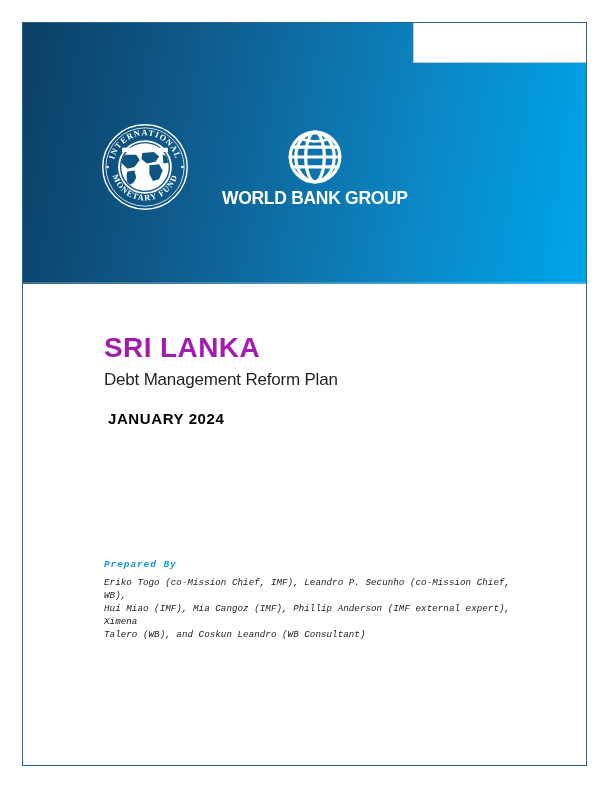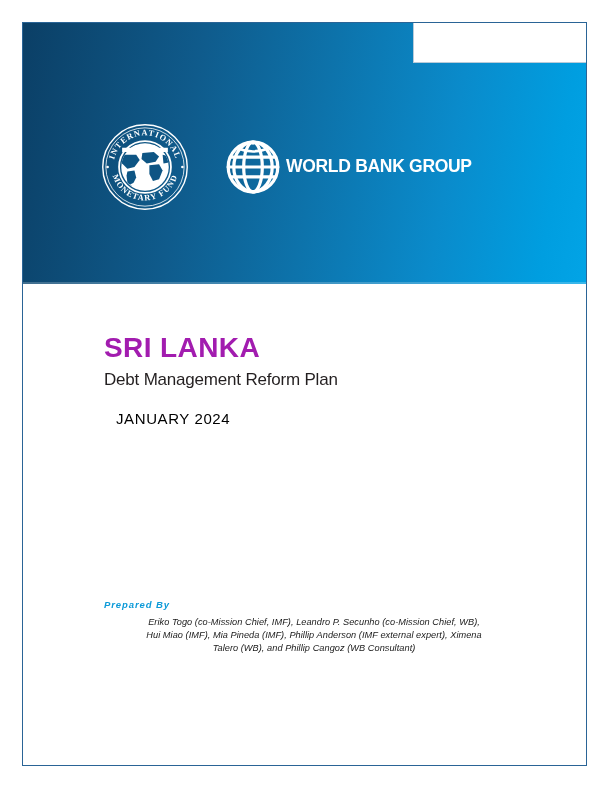--- a/index.html
+++ b/index.html
@@ -91,21 +91,21 @@
   }
 
   #imf-seal {
     width: 88px;
     height: 88px;
     flex: 0 0 auto;
   }
 
   #wb-logo {
     display: flex;
-    flex-direction: row;
+    flex-direction: column;
     align-items: center;
     gap: 2px;
   }
   #wb-globe {
     width: 62px;
     height: 62px;
   }
   #wb-wordmark {
     color: #ffffff;
     font-family: "Liberation Sans", sans-serif;
@@ -135,49 +135,49 @@
     color: #231f20;
     font-size: 17px;
     font-weight: normal;
     letter-spacing: -0.2px;
     line-height: 1.15;
     margin: 0 0 22px 0;
   }
   #doc-date {
     color: #000000;
     font-size: 15px;
-    font-weight: normal;
+    font-weight: bold;
     letter-spacing: 0.6px;
     line-height: 1.1;
-    margin: 12px;
+    margin: 4px;
   }
 
   
   #prepared-block {
     position: absolute;
     left: 81px;
-    top: 576px;
+    top: 536px;
     width: 420px;
+    font-family: Liberation Mono, monospace;
   }
   #prepared-label {
     color: #0c9ad8;
     font-size: 9.5px;
     font-weight: bold;
     font-style: italic;
     letter-spacing: 0.9px;
     margin: 0 0 6px 0;
   }
   .credit-line {
     color: #1a1a1a;
     font-size: 9.2px;
     font-style: italic;
     line-height: 1.42;
     letter-spacing: 0.05px;
     margin: 0;
-    text-align: center;
   }
 </style>
 </head>
 <body>
 
 <div id="page-frame">
 
   <div id="banner">
 
     <div id="banner-notch"></div>
@@ -251,17 +251,17 @@
 
   <div id="title-block">
     <h1 id="country-title">SRI LANKA</h1>
     <h2 id="doc-subtitle">Debt Management Reform Plan</h2>
     <div id="doc-date">JANUARY 2024</div>
   </div>
 
   <div id="prepared-block">
     <div id="prepared-label">Prepared By</div>
     <p class="credit-line">Eriko Togo (co-Mission Chief, IMF), Leandro P. Secunho (co-Mission Chief, WB),</p>
-    <p class="credit-line">Hui Miao (IMF), Mia Pineda (IMF), Phillip Anderson (IMF external expert), Ximena</p>
-    <p class="credit-line">Talero (WB), and Phillip Cangoz (WB Consultant)</p>
+    <p class="credit-line">Hui Miao (IMF), Mia Cangoz (IMF), Phillip Anderson (IMF external expert), Ximena</p>
+    <p class="credit-line">Talero (WB), and Coskun Leandro (WB Consultant)</p>
   </div>
 
 </div>
 
 </body></html>

